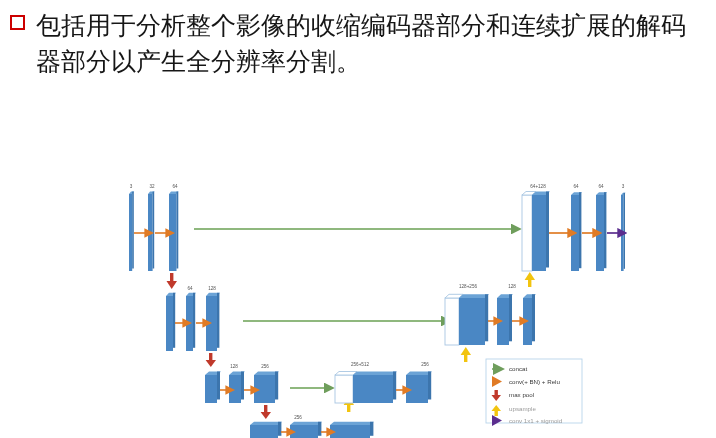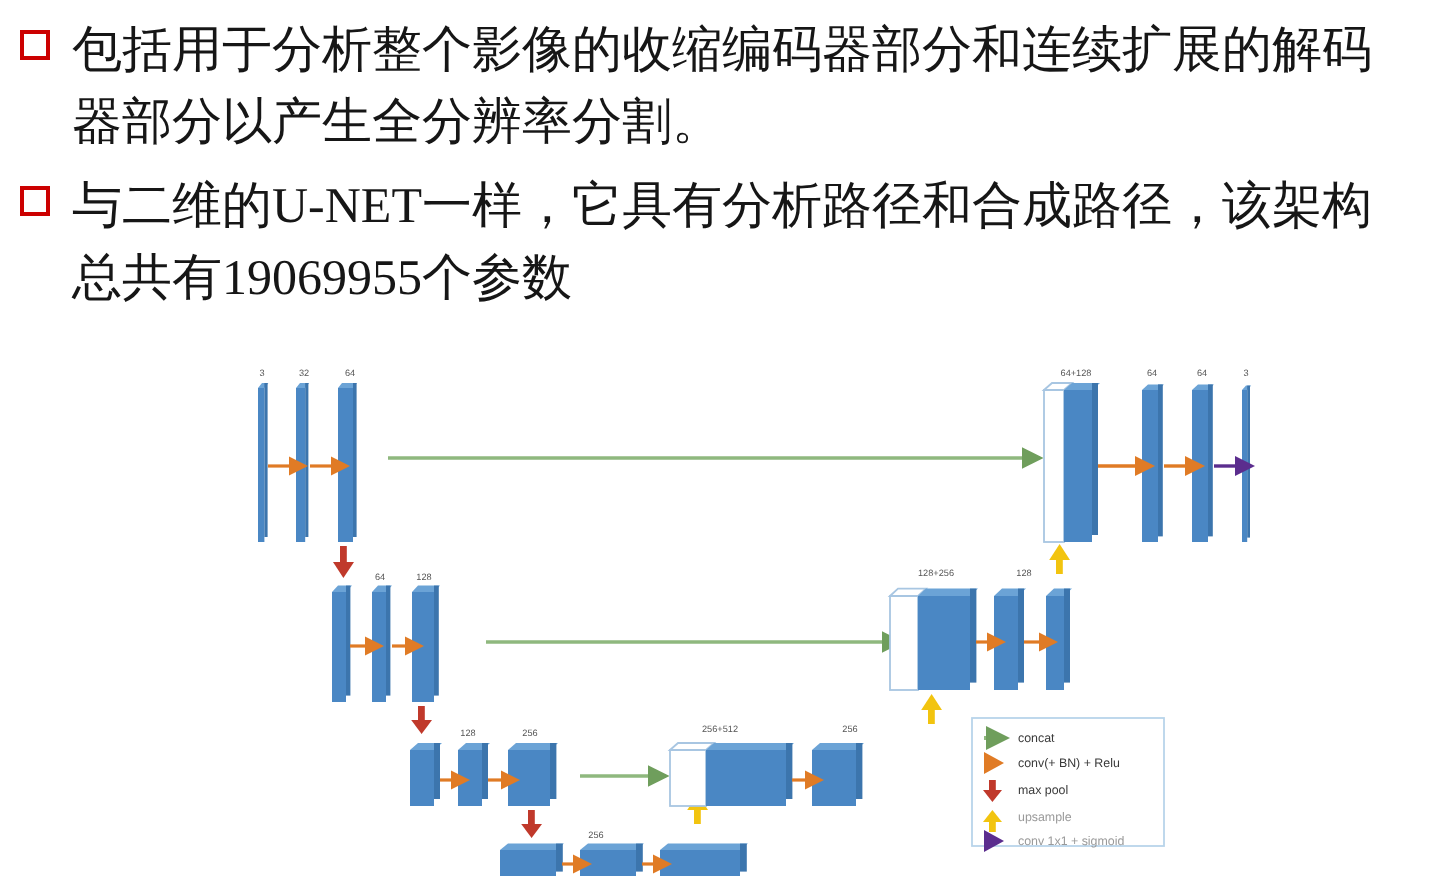--- a/index.html
+++ b/index.html
@@ -76,24 +76,20 @@
 </head>
 <body>
 
 <div id="text-block">
 
   <div class="bullet-row">
     <span class="bullet-marker"></span>
     <span class="bullet-text">包括用于分析整个影像的收缩编码器部分和连续扩展的解码器部分以产生全分辨率分割。</span>
   </div>
 
-  <div class="bullet-row">
-    <span class="bullet-marker"></span>
-    <span class="bullet-text">与二维的U-NET一样，它具有分析路径和合成路径，该架构总共有19069955个参数</span>
-  </div>
 
 </div>
 
 <div id="diagram">
 <svg width="716" height="262" viewBox="0 0 716 262" xmlns="http://www.w3.org/2000/svg">
 
   <defs>
     <marker id="mkOrange" markerWidth="6" markerHeight="6" refX="1" refY="3" orient="auto">
       <path d="M0,0 L6,3 L0,6 Z" fill="#e07b25"></path>
     </marker>

